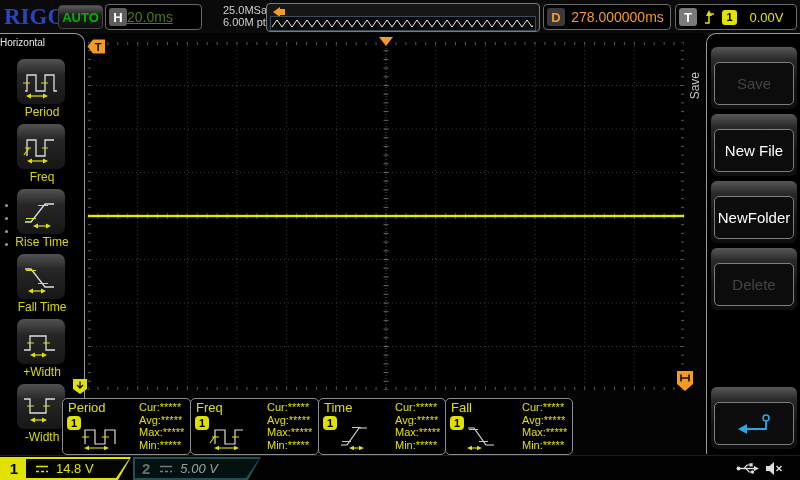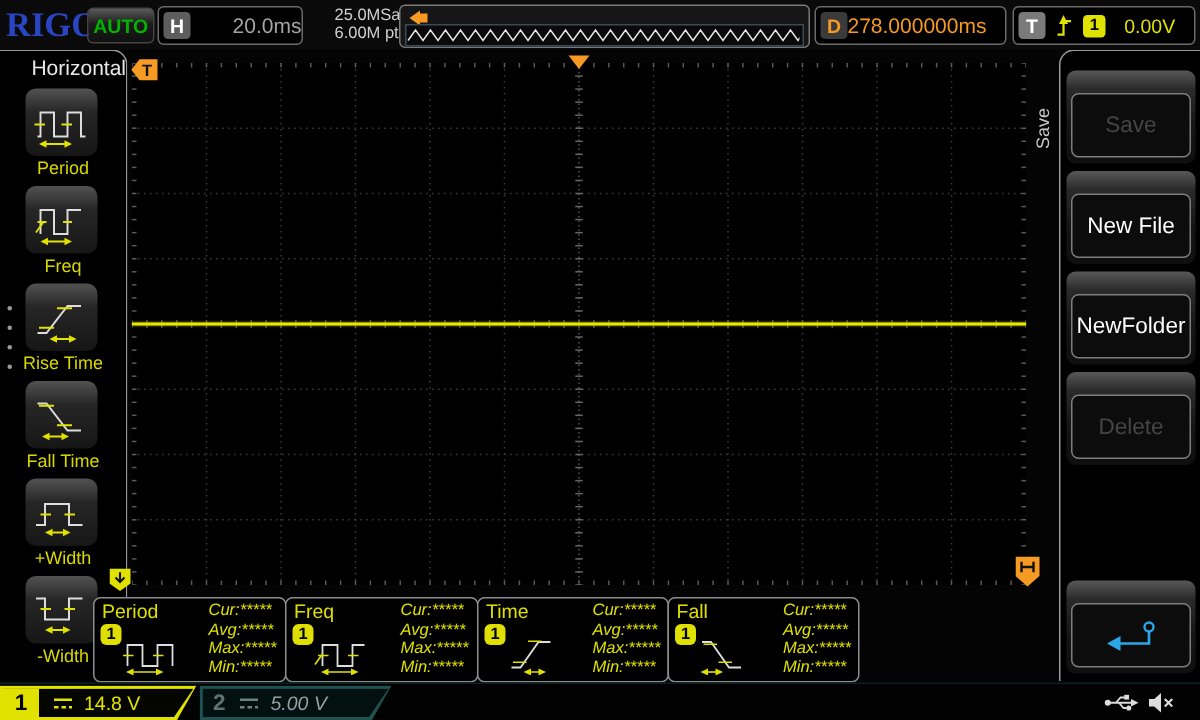--- a/index.html
+++ b/index.html
@@ -11,37 +11,37 @@
         font-weight:bold;font-size:23px;color:#2a45c2;letter-spacing:0px;}
   #auto-btn{position:absolute;left:58px;top:5px;width:43px;height:22px;border-radius:4px;
         background:linear-gradient(180deg,#5a5a5a,#1c1c1c 45%,#101010);border:1px solid #444;
         color:#00b400;font-weight:bold;font-size:13px;display:flex;align-items:center;justify-content:center;text-align:right;}
   .tb-box{position:absolute;top:4px;height:24px;border:1px solid #6a6a6a;border-radius:4px;background:#000;
         display:flex;align-items:center;}
   .tb-key{width:18px;height:18px;border-radius:3px;margin-left:3px;display:flex;align-items:center;justify-content:center;
         font-weight:bold;font-size:13px;}
   #h-box{left:105px;width:95px;}
   #h-box .tb-key{background:#5d5d5d;color:#fff;}
-  #h-box .tb-val{color:#a3a3a3;font-size:14px;flex:1;text-align:right;}
+  #h-box .tb-val{color:#4d7c0f;font-size:14px;flex:1;text-align:left;text-decoration:underline;}
   #acq{position:absolute;left:223px;top:4px;color:#d0d0d0;font-size:11px;line-height:12px;}
   #preview{position:absolute;left:266px;top:3px;width:272px;height:27px;border:1px solid #7a7a7a;border-radius:4px;background:#161616;}
   #preview-wave{position:absolute;left:3px;top:12px;width:264px;height:13px;border:1px solid #3a4a58;background:#0a0a0a;}
   #d-box{left:543px;width:126px;}
   #d-box .tb-key{background:#3a3a3a;color:#f59a23;}
-  #d-box .tb-val{color:#f59a23;font-size:14px;flex:1;text-align:left;}
+  #d-box .tb-val{color:#f59a23;font-size:14px;flex:1;text-align:center;}
   #t-box{left:675px;width:120px;}
   #t-box .tb-key{background:#7a7a7a;color:#fff;}
   .trig-src{width:15px;height:15px;background:#e2e200;border-radius:3px;color:#000;font-weight:bold;
         font-size:11px;display:flex;align-items:center;justify-content:center;margin-left:5px;}
   .trig-lvl{color:#e2e200;font-size:13px;flex:1;text-align:center;}
 
   
   #left-menu{position:absolute;left:0;top:33px;width:84px;height:420px;
         border-top:1px solid #9a9a9a;border-right:1px solid #9a9a9a;border-radius:0 10px 0 0;background:#000;}
-  #lm-title{position:absolute;left:0;top:3px;width:84px;text-align:right;color:#e8e8e8;font-size:14px;}
+  #lm-title{position:absolute;left:0;top:3px;width:84px;text-align:left;color:#e8e8e8;font-size:10px;}
   .lmbtn{position:absolute;left:17px;width:48px;height:45px;border-radius:7px;
         background:linear-gradient(180deg,#525252,#262626 35%,#161616);
         display:flex;align-items:center;justify-content:center;}
   .lmlabel{position:absolute;left:0;width:84px;text-align:center;color:#d8d800;font-size:12px;}
   .scroll-dot{position:absolute;left:5px;width:3px;height:3px;border-radius:50%;background:#9a9a9a;}
 
   
   #plot{position:absolute;left:88px;top:42px;width:596px;height:348px;background:#000;}
   #trace{position:absolute;left:88px;top:215px;width:596px;height:2px;background:#e8e800;box-shadow:0 0 2px #909000;}
   #trig-pos-triangle{position:absolute;left:379px;top:37px;width:0;height:0;
@@ -58,21 +58,21 @@
         border:1px solid #7d7d7d;border-radius:5px;display:flex;align-items:center;justify-content:center;
         font-size:15px;color:#ffffff;}
   .softkey-inner.disabled{color:#454545;}
 
   
   .mpanel{position:absolute;top:398px;height:55px;background:#000;border:1px solid #8d8d8d;border-radius:5px;}
   .mp-title{position:absolute;left:5px;top:1px;color:#e0e000;font-size:13px;}
   .mp-badge{position:absolute;left:4px;top:17px;width:14px;height:14px;background:#e0e000;border-radius:4px;
         color:#000;font-weight:bold;font-size:11px;display:flex;align-items:center;justify-content:center;}
   .mp-icon{position:absolute;left:16px;top:19px;}
-  .mp-stats{position:absolute;left:76px;top:2px;color:#e0e000;font-size:11px;line-height:12.5px;white-space:nowrap;font-style:italic;}
+  .mp-stats{position:absolute;left:76px;top:2px;color:#e0e000;font-size:11px;line-height:12.5px;white-space:nowrap;}
 
   
   #bottombar{position:absolute;left:0;top:455px;width:800px;height:25px;background:#020202;border-top:1px solid #0d2020;}
   .ch-tab{position:absolute;top:1px;height:23px;}
   .ch-clip{clip-path:polygon(0 0,100% 0,calc(100% - 13px) 100%,0 100%);}
   #ch1-outer{left:0;width:131px;background:#e2e200;}
   #ch2-outer{left:133px;width:128px;background:#1e5150;}
   .ch-inner{position:absolute;left:2px;top:2px;bottom:2px;display:flex;align-items:center;}
   #ch1-inner{width:127px;background:#050500;}
   #ch2-inner{width:124px;background:#021010;}

